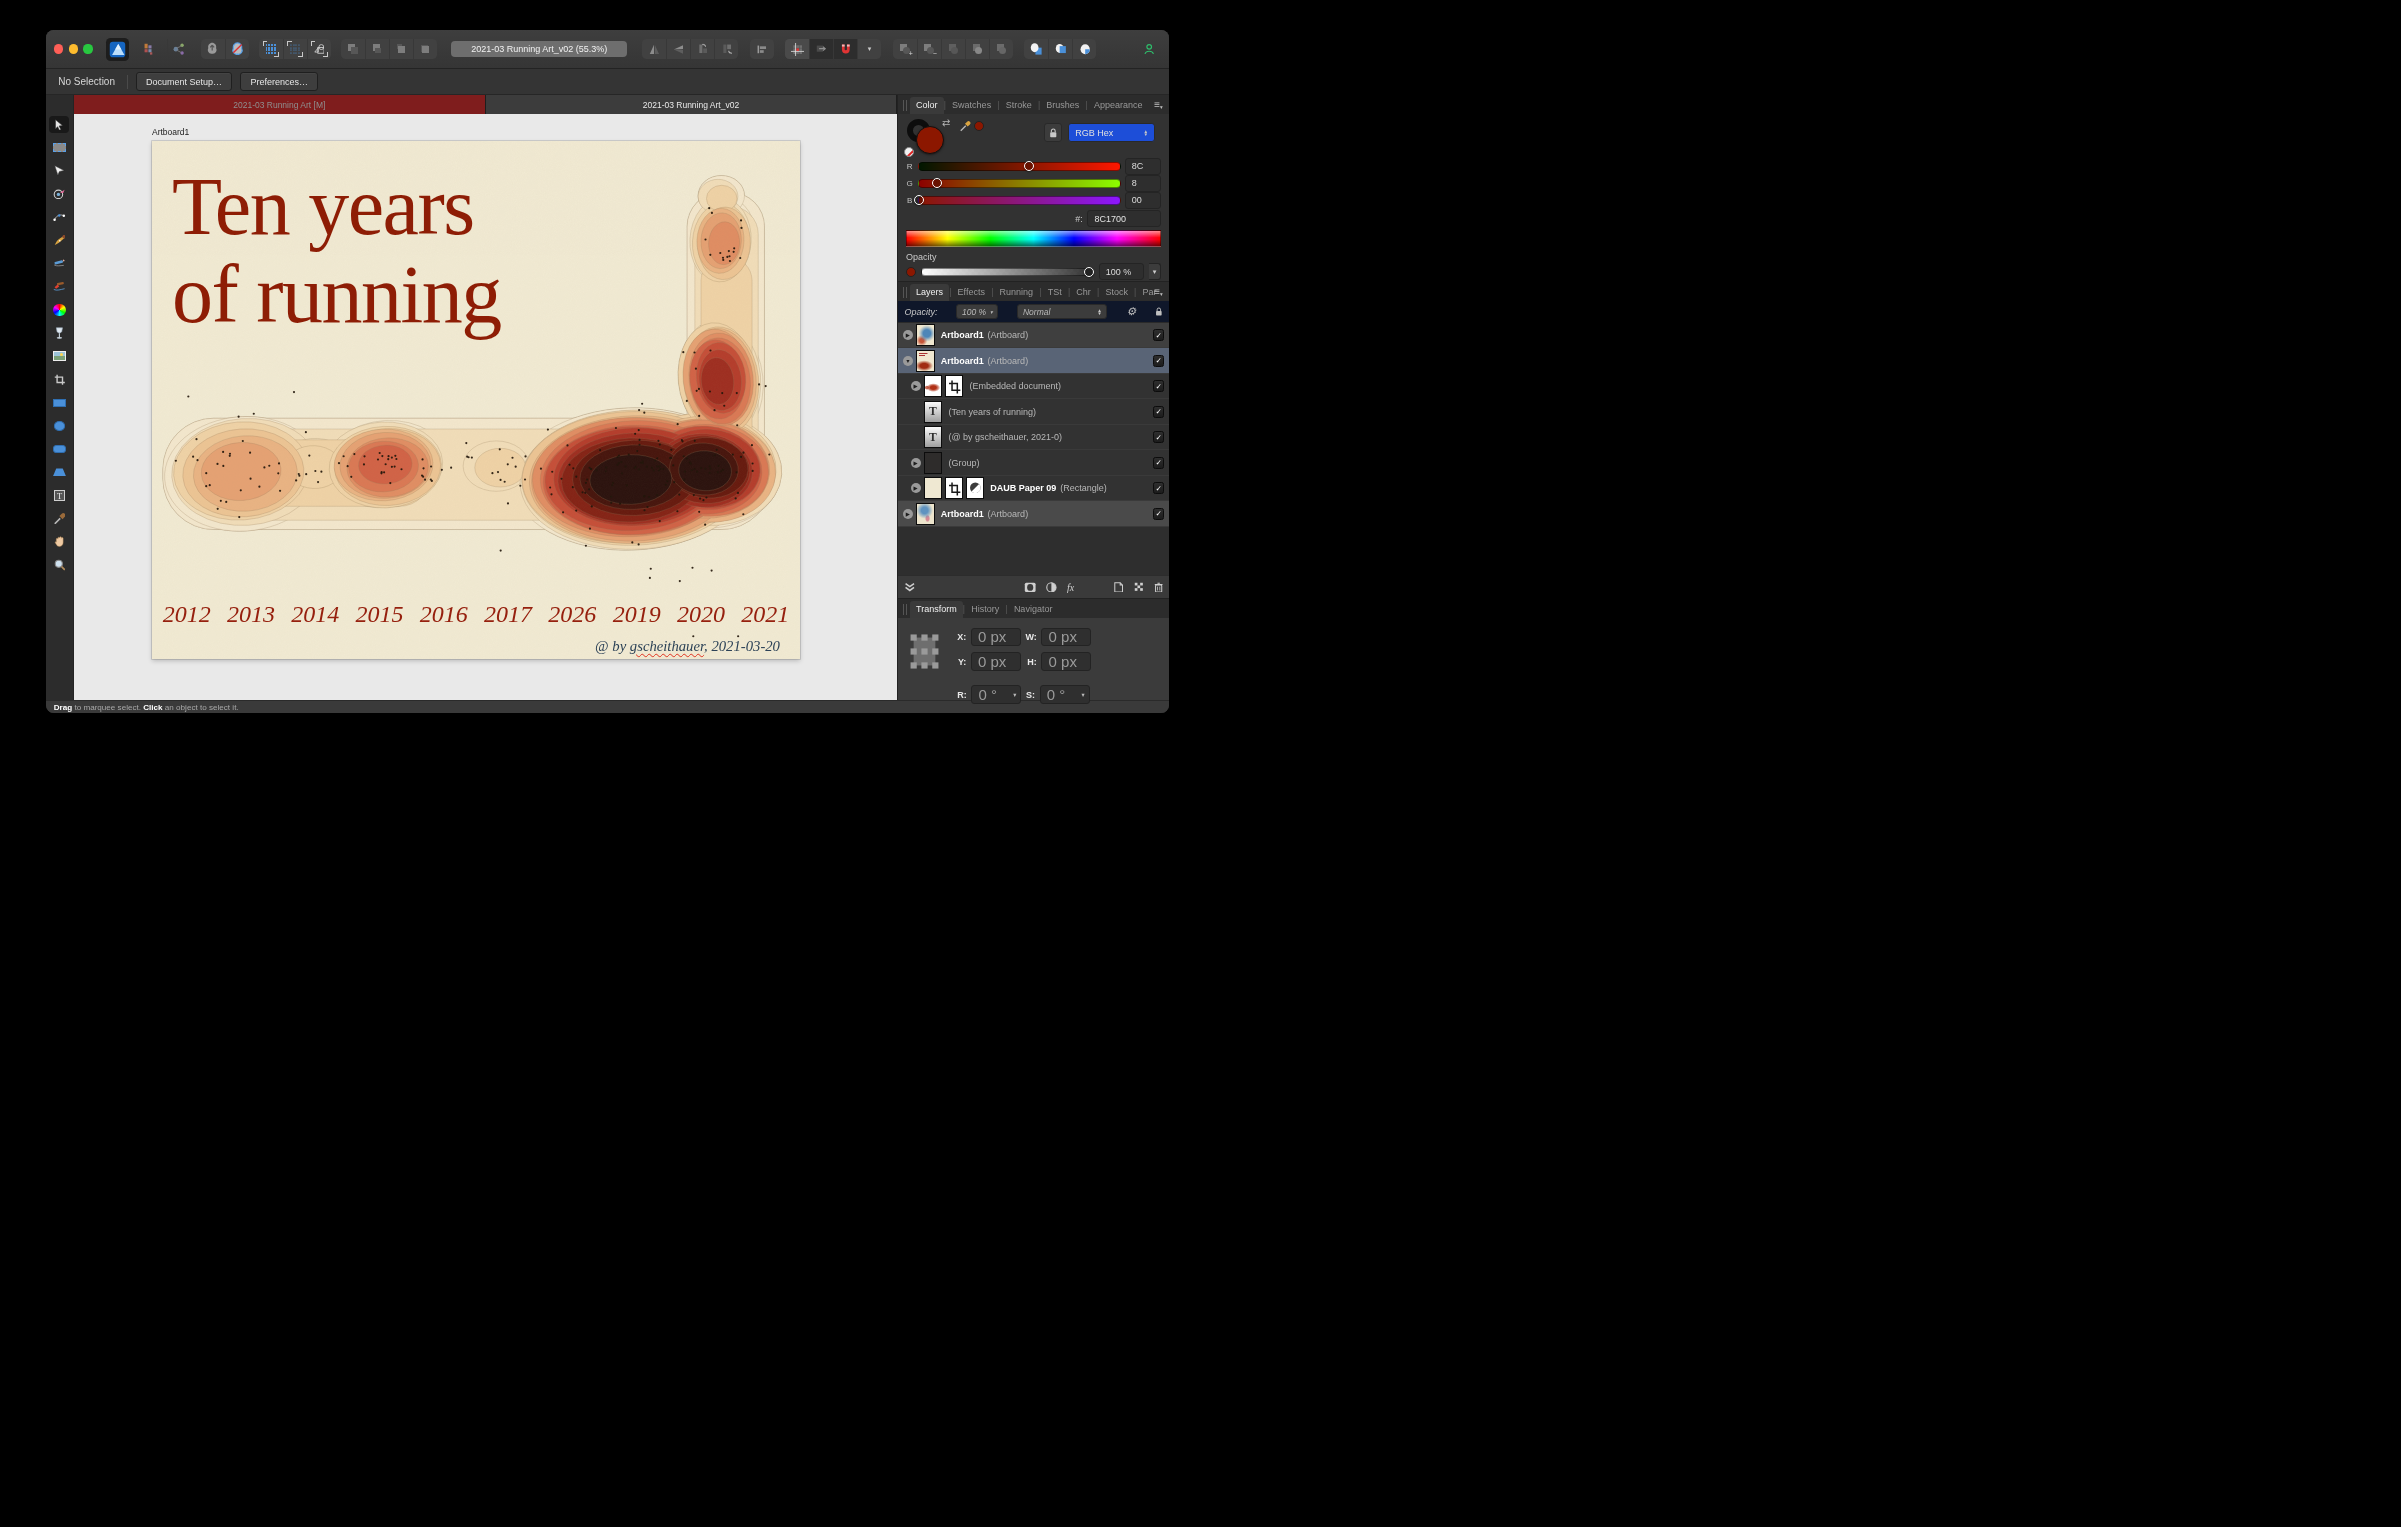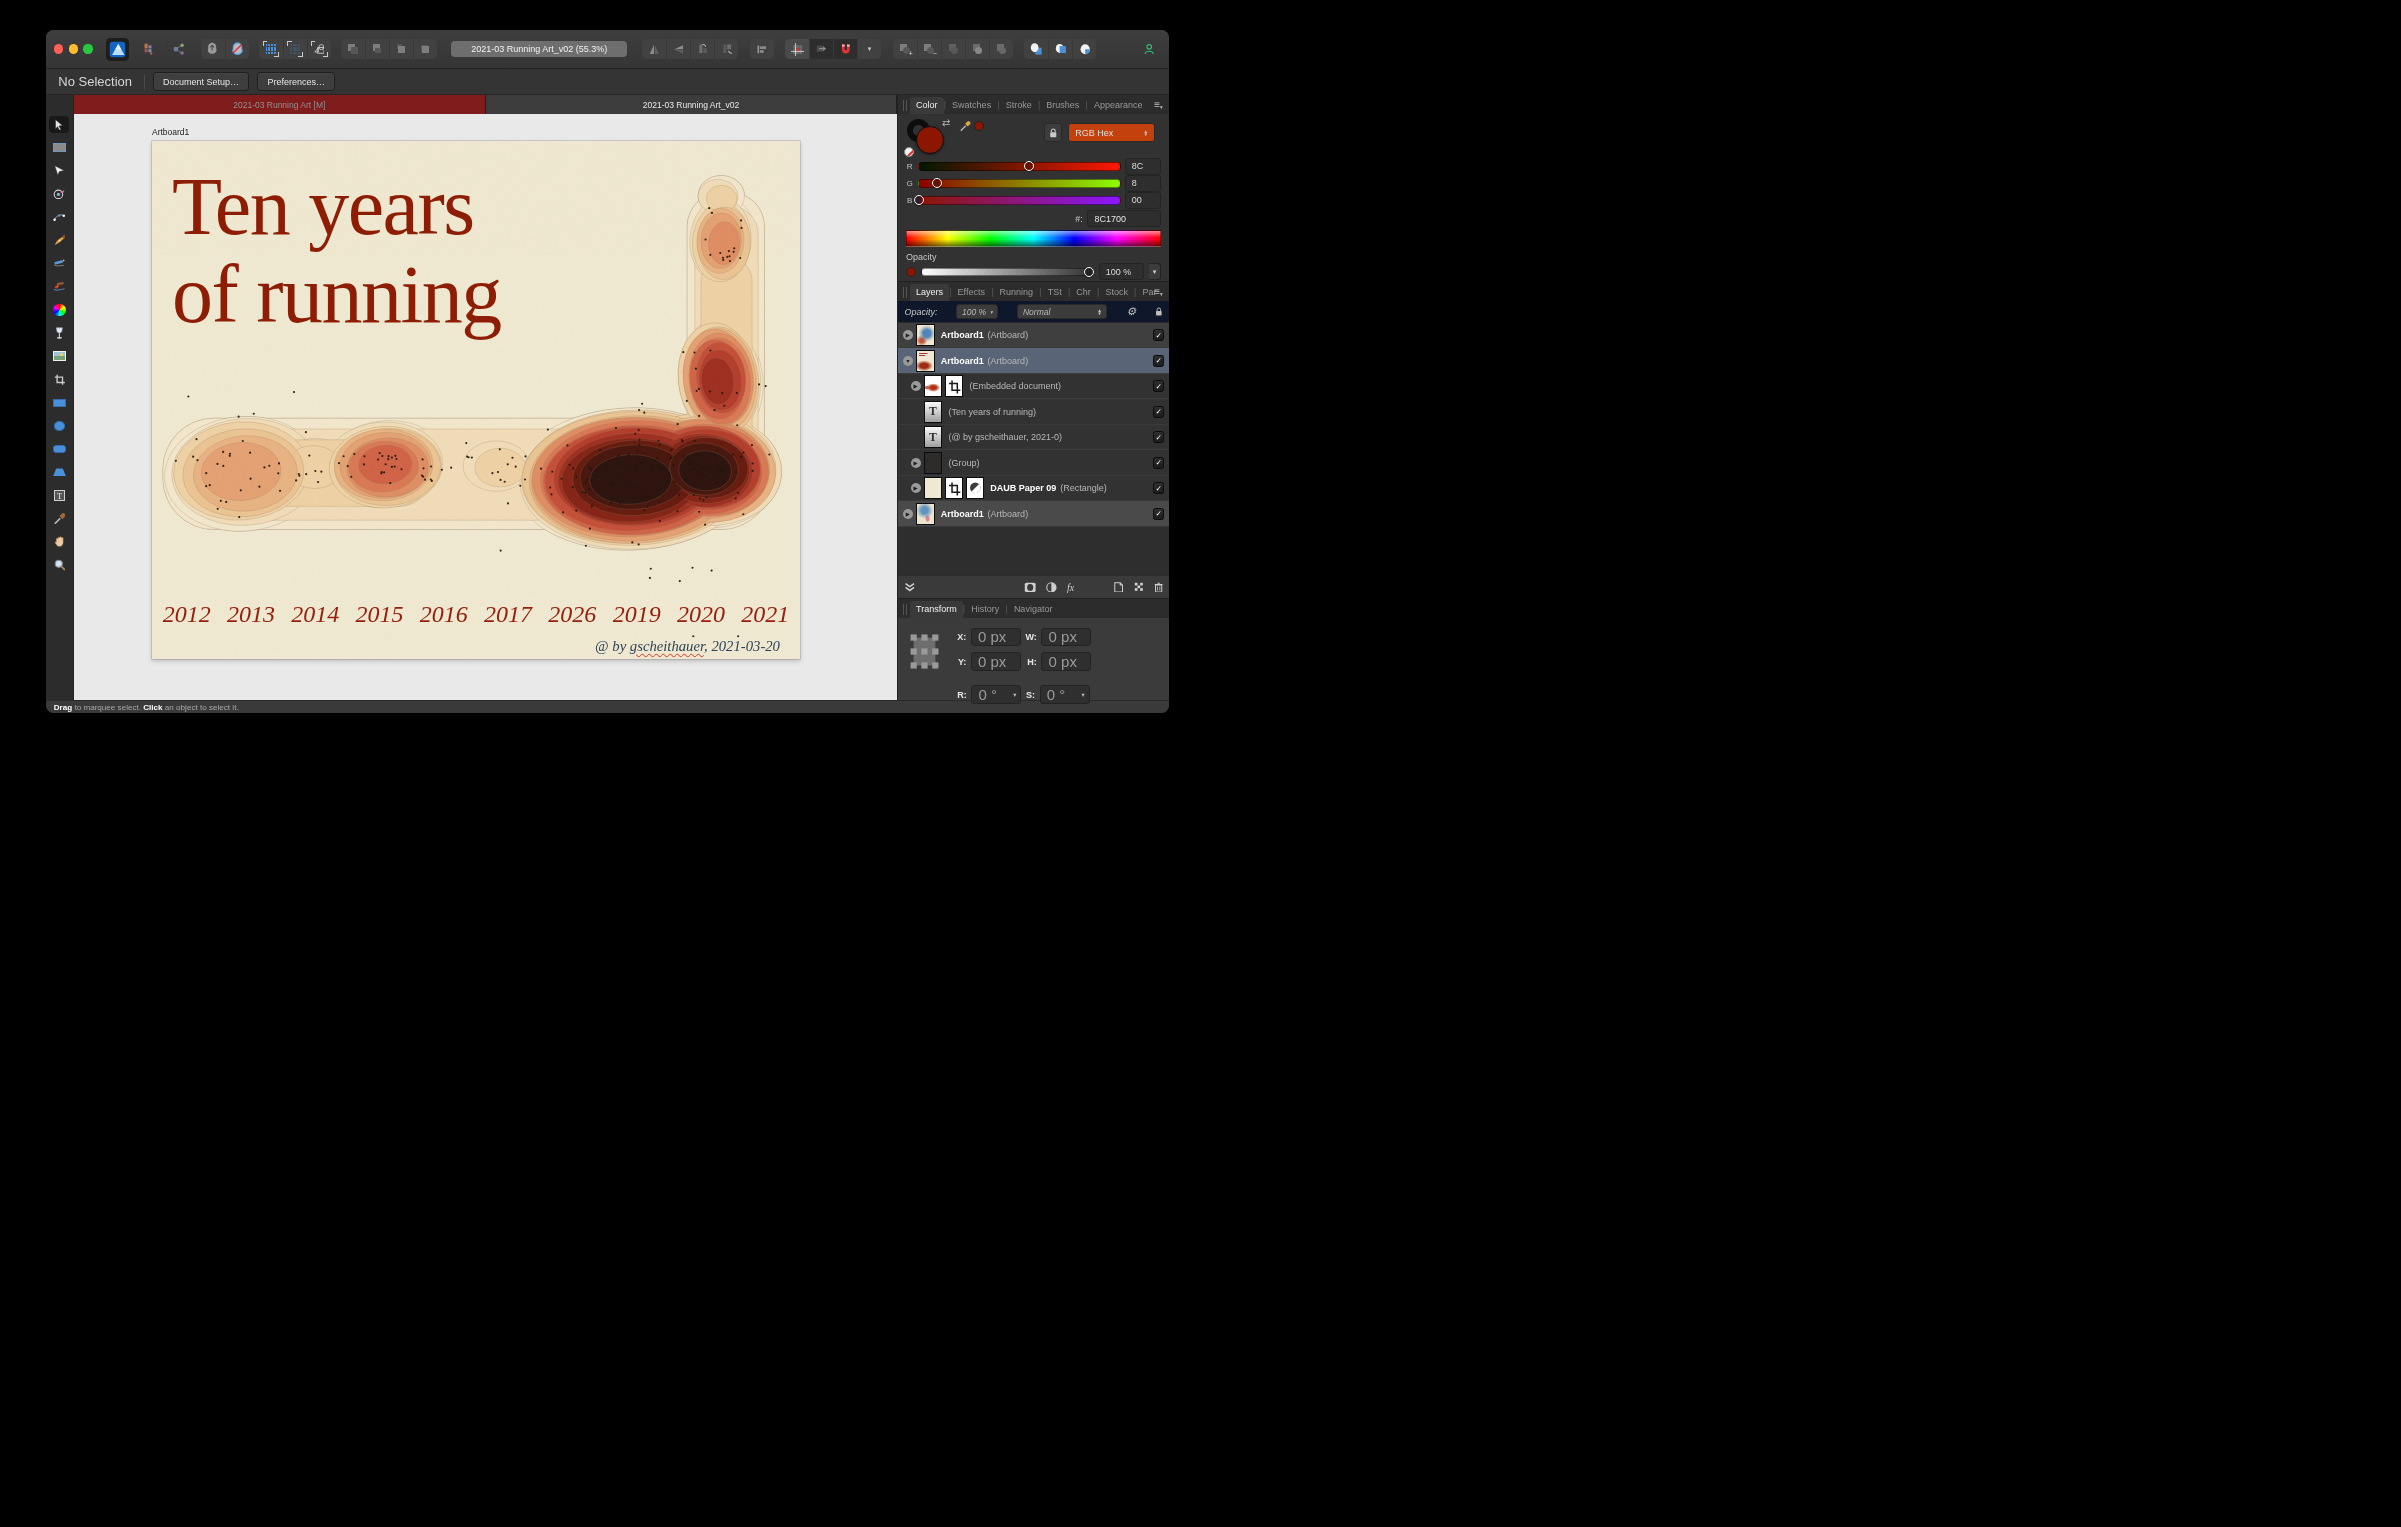--- a/index.html
+++ b/index.html
@@ -17,21 +17,21 @@
   .tbtn { width:24px; height:20px; display:flex; align-items:center; justify-content:center; position:relative; }
   .tbtn + .tbtn { border-left:0.8px solid #383838; }
   .tbtn.plain { background:transparent; }
   .appicon { width:23px; height:23px; background:#1d1d1d; border-radius:4.6px; display:flex; align-items:center; justify-content:center; margin-left:7.7px; }
   .doc-pill { background:#6e6e6e; color:#f2f2f2; font-size:9px; border-radius:3.9px; padding:3.1px 0; width:176px;
     text-align:center; margin:0 9.3px; white-space:nowrap; overflow:hidden; }
   svg.ic { display:block; }
 
   
   .contextbar { height:26px; background:#343434; border-bottom:0.8px solid #262626; display:flex; align-items:center; padding:0 7.7px; gap:7.7px; }
-  .ctx-label { color:#d6d6d6; font-size:13px; padding:0 4.6px;text-align:center; }
+  .ctx-label { color:#d6d6d6; font-size:10px; padding:0 4.6px;text-align:center; }
   .ctx-divider { width:0.8px; height:14px; background:#4a4a4a; }
   .ctx-btn { background:#3e3e3e; border:0.8px solid #1f1f1f; border-radius:3.1px; color:#e6e6e6; font-size:9px; padding:3.1px 9.3px; box-shadow:0 0.8px 0 rgba(255,255,255,.05) inset; }
 
   
   .main { display:flex; height:605px; }
   .toolstrip { width:28px; background:#2c2c2c; border-right:0.8px solid #242424; display:flex; flex-direction:column; align-items:center; padding-top:21px; gap:6.2px; }
   .tool { width:20px; height:17px; display:flex; align-items:center; justify-content:center; border-radius:3.9px; flex:none; }
   .tool.selected { background:#191919; }
 
   .doccol { width:824px; display:flex; flex-direction:column; }
@@ -62,21 +62,21 @@
   .pc-body { padding:4.6px 7.7px 0; position:relative; }
   .swatch-zone { height:39px; position:relative; }
   .stroke-donut { position:absolute; left:1.5px; top:0px; width:23px; height:23px; border-radius:50%; border:6.2px solid #0d0d0d; }
   .fill-circle { position:absolute; left:10px; top:7px; width:28px; height:28px; border-radius:50%; border:0.8px solid #111; box-shadow:0 0.8px 2.3px rgba(0,0,0,.5); }
   .swap-arrow { position:absolute; left:36px; top:-1.5px; color:#b5b5b5; font-size:10px; }
   .nofill { position:absolute; left:-1.5px; top:28px; width:10px; height:10px; border-radius:50%; background:#f2f2f2; border:0.8px solid #888; overflow:hidden; }
   .nofill:after { content:""; position:absolute; left:-1.5px; top:3.9px; width:14px; height:1.5px; background:#d22; transform:rotate(-45deg); }
   .dropper-wrap { position:absolute; left:54px; top:1.5px; display:flex; align-items:center; gap:3.1px; }
   .mini-red { width:10px; height:10px; border-radius:50%; border:0.8px solid #222; }
   .lock-btn { position:absolute; right:99px; top:4.6px; width:18.6px; height:18.6px; background:#3c3c3c; border:0.8px solid #292929; border-radius:3.1px; display:flex; align-items:center; justify-content:center; }
-  .mode-select { position:absolute; right:6.2px; top:4.6px; width:87px; height:18.6px; background:#c2410c; border:0.8px solid #292929; border-radius:3.1px;
+  .mode-select { position:absolute; right:6.2px; top:4.6px; width:87px; height:18.6px; background:#1d4ed8; border:0.8px solid #292929; border-radius:3.1px;
     display:flex; align-items:center; color:#e0e0e0; font-size:9px; padding:0 6.2px; }
   .spin { margin-left:auto; display:flex; flex-direction:column; line-height:3.1px; font-size:4.6px; color:#c8c8c8; }
   .slider-row { display:flex; align-items:center; height:17px; gap:4.6px; }
   .slider-label { width:7.7px; font-size:8.1px; color:#c0c0c0; text-align:center; }
   .track { position:relative; flex:1; height:8.5px; border-radius:4.6px; border:0.8px solid rgba(0,0,0,.45); }
   .handle { position:absolute; top:50%; width:10px; height:10px; border-radius:50%; border:1.9px solid #fff; background:rgba(0,0,0,.25);
     transform:translate(-50%,-50%); box-shadow:0 0.8px 1.5px rgba(0,0,0,.6); }
   .val-box { width:36px; height:17px; background:#2e2e2e; border:0.8px solid #242424; border-radius:3.1px; color:#dcdcdc; font-size:9px; display:flex; align-items:center; padding-left:5.4px; }
   .hex-row { display:flex; align-items:center; justify-content:flex-end; gap:4.6px; height:20px; color:#c8c8c8; font-size:9px; }
   .hex-box { width:74px; height:17px; background:#2e2e2e; border:0.8px solid #242424; border-radius:3.1px; color:#e2e2e2; font-size:9px; display:flex; align-items:center; padding-left:6.2px; }

